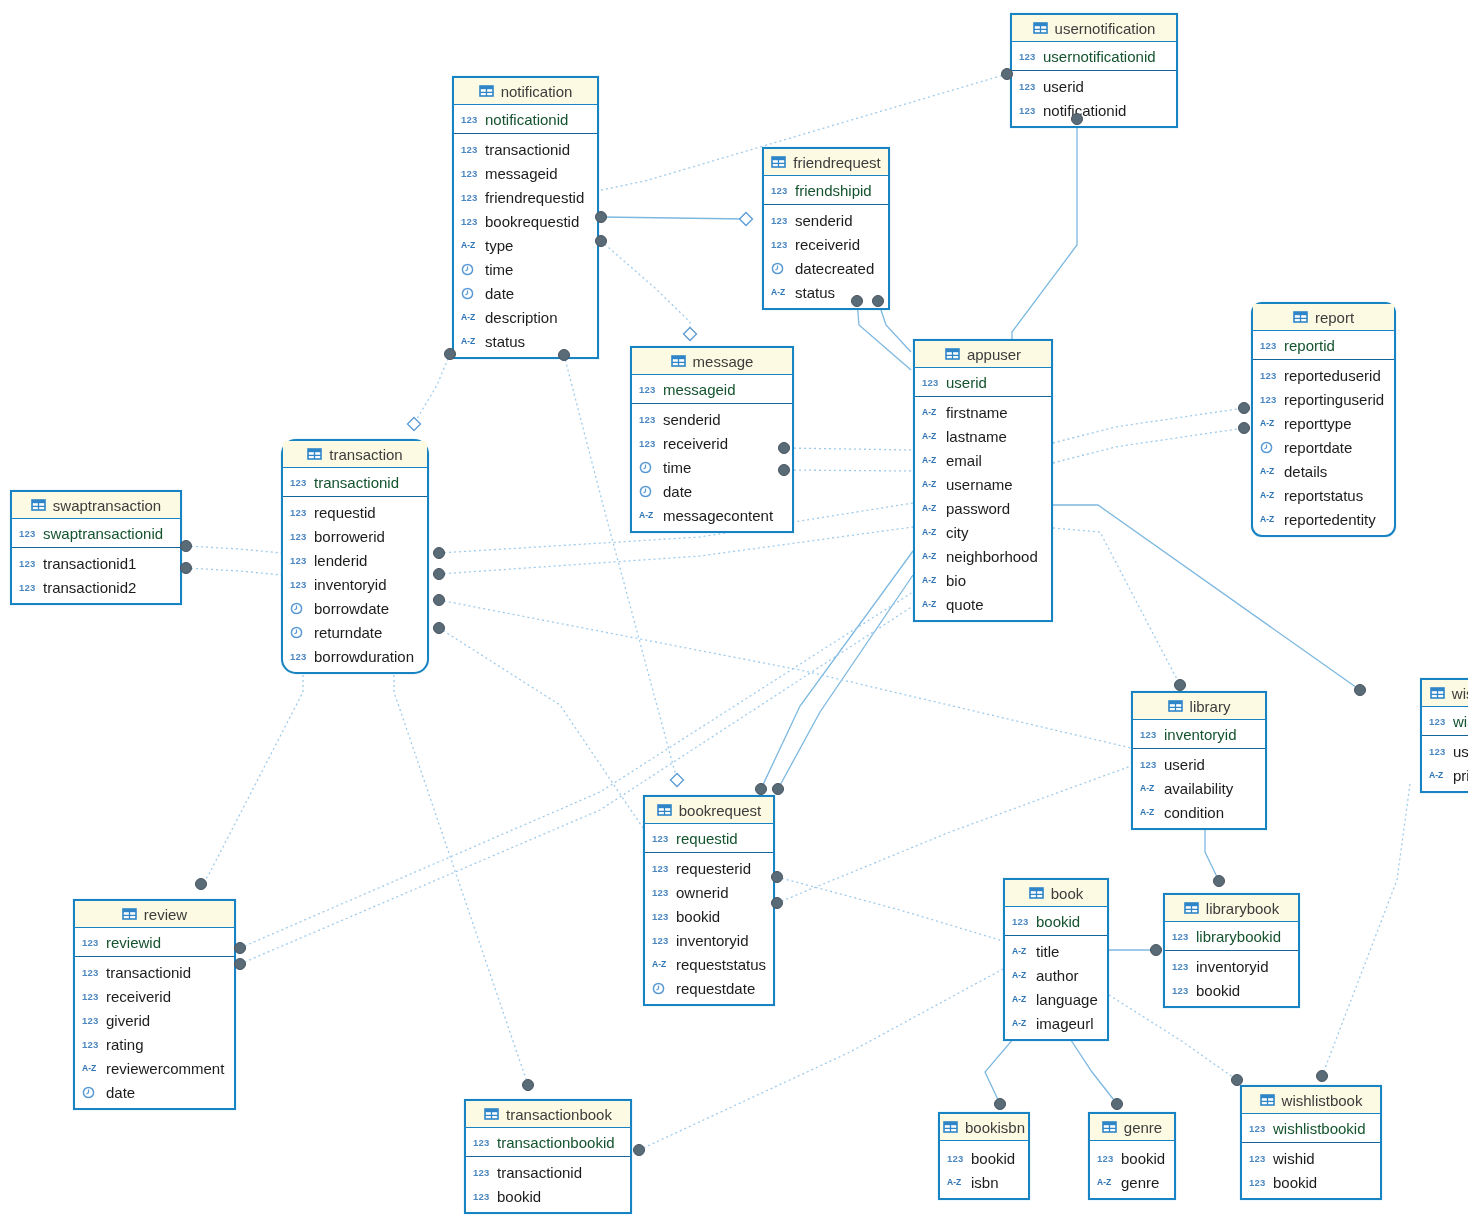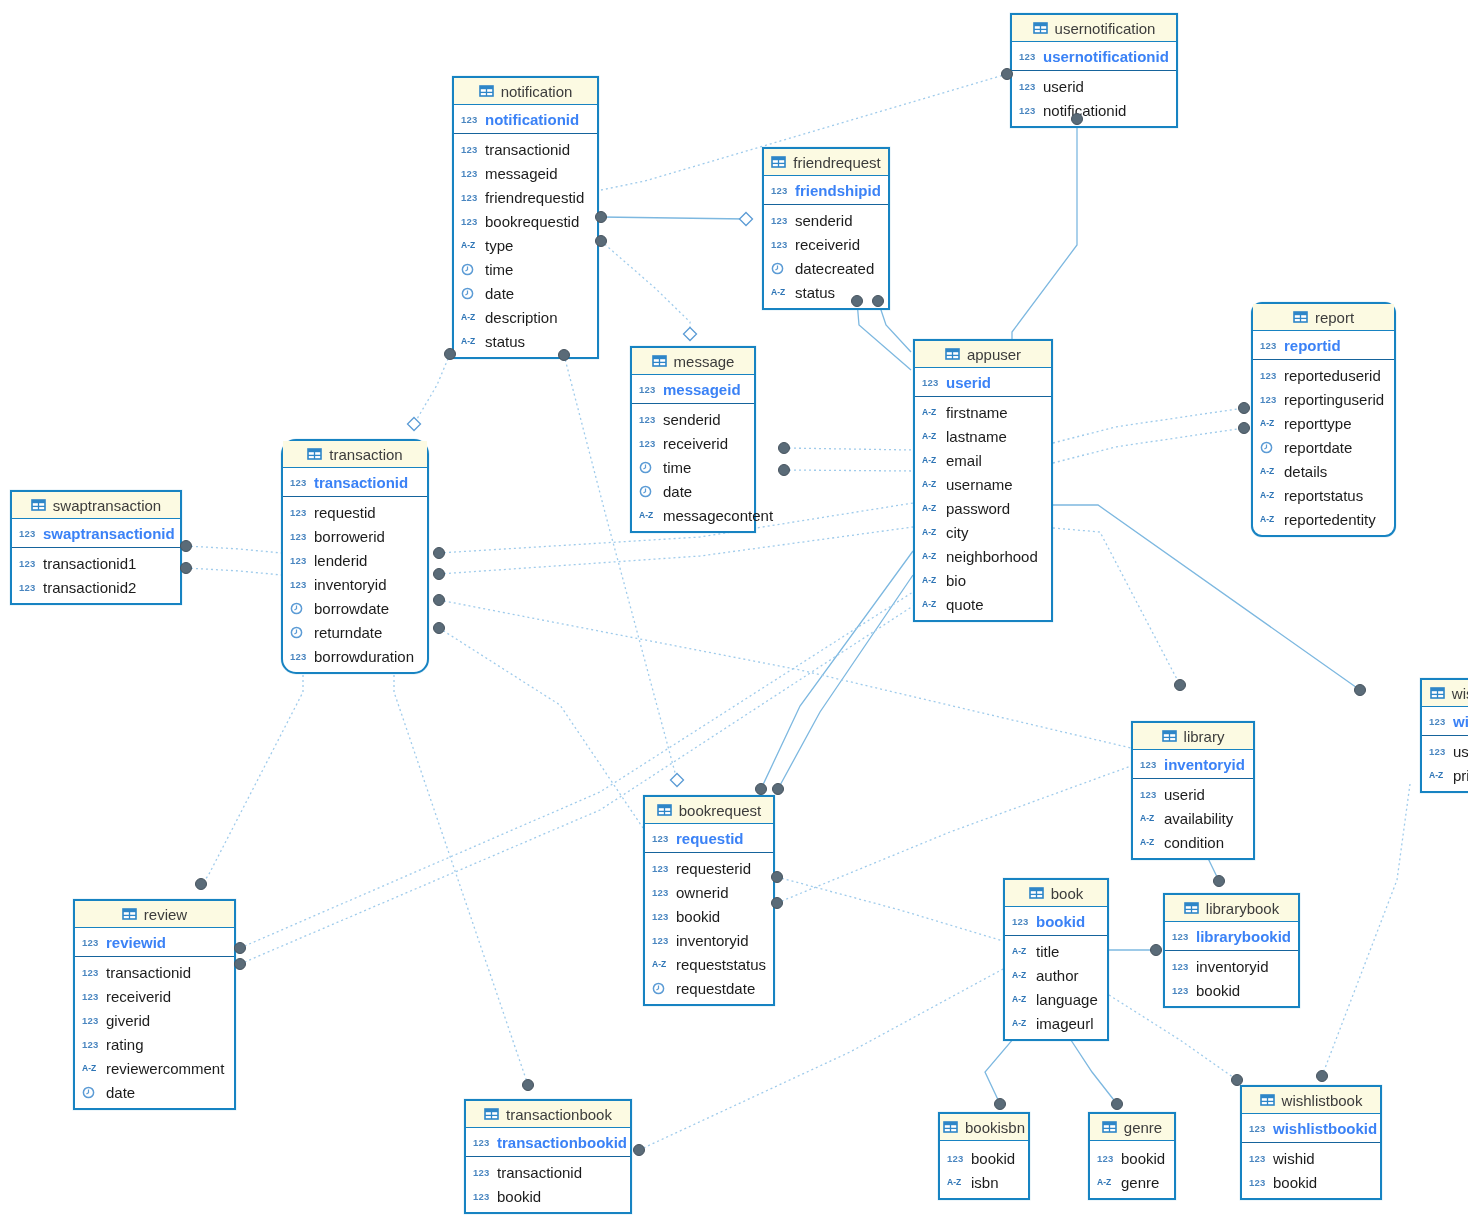--- a/index.html
+++ b/index.html
@@ -11,21 +11,21 @@
   #markers{z-index:3;pointer-events:none;}
   .tbl{position:absolute;background:#fff;border:2px solid #1783c2;box-sizing:border-box;
        box-shadow:0 0 0 0.5px rgba(23,131,194,.15);}
   .hdr{height:26px;background:#fcfae2;border-bottom:1.5px solid #1783c2;display:flex;
        align-items:center;justify-content:center;gap:7px;font-size:15px;color:#3c3c3c;white-space:nowrap;}
   .pks{padding:2px 0 1px 0;}
   .body{border-top:1.3px solid #16649c;padding:3px 0 4px 0;}
   .body.nopk{border-top:none;padding-top:5px;}
   .row{height:24px;display:flex;align-items:center;padding:0 8px 0 7px;white-space:nowrap;}
   .pkrow{height:25px;}
-  .pkrow .nm{font-weight:bold;color:#3b82f6;}
+  .pkrow .nm{font-weight:normal;color:#14532d;}
   .ic{display:inline-flex;width:21px;flex-shrink:0;align-items:center;}
   .ic.num{font-size:9.5px;font-weight:600;color:#4a86c0;letter-spacing:.2px;}
   .ic.az{font-size:8.5px;font-weight:700;color:#2e75b6;letter-spacing:0;}
   .nm{font-size:15px;color:#1c1c1c;margin-left:3px;}
 </style>
 </head>
 <body>
 
 <div id="canvas">
   <svg class="layer" id="lines">
@@ -191,21 +191,21 @@
               </svg>
             </span>
             <span class="nm">datecreated</span>
           </div>
           <div class="row">
             <span class="ic az">A-Z</span>
             <span class="nm">status</span>
           </div>
         </div>
       </div>
-      <div class="tbl" style="left: 630px; top: 346px; width: 126px;">
+      <div class="tbl" style="left: 630px; top: 346px; width: 164px;">
         <div class="hdr">
           <svg width="15" height="12" viewBox="0 0 15 12">
             <rect x="1" y="1" width="13" height="10" fill="#fff" stroke="#2e86c8" stroke-width="1.6"></rect>
             <rect x="1" y="1" width="13" height="3.2" fill="#2e86c8"></rect>
             <line x1="7.5" y1="4" x2="7.5" y2="11" stroke="#2e86c8" stroke-width="1.3"></line>
             <line x1="1" y1="7.4" x2="14" y2="7.4" stroke="#2e86c8" stroke-width="1.3"></line>
           </svg>
           <span>message</span>
         </div>
         <div class="pks">
@@ -431,21 +431,21 @@
               </svg>
             </span>
             <span class="nm">returndate</span>
           </div>
           <div class="row">
             <span class="ic num">123</span>
             <span class="nm">borrowduration</span>
           </div>
         </div>
       </div>
-      <div class="tbl" style="left: 1131px; top: 691px; width: 124px; margin-top: 30px;">
+      <div class="tbl" style="left: 1131px; top: 691px; width: 136px;">
         <div class="hdr">
           <svg width="15" height="12" viewBox="0 0 15 12">
             <rect x="1" y="1" width="13" height="10" fill="#fff" stroke="#2e86c8" stroke-width="1.6"></rect>
             <rect x="1" y="1" width="13" height="3.2" fill="#2e86c8"></rect>
             <line x1="7.5" y1="4" x2="7.5" y2="11" stroke="#2e86c8" stroke-width="1.3"></line>
             <line x1="1" y1="7.4" x2="14" y2="7.4" stroke="#2e86c8" stroke-width="1.3"></line>
           </svg>
           <span>library</span>
         </div>
         <div class="pks">

